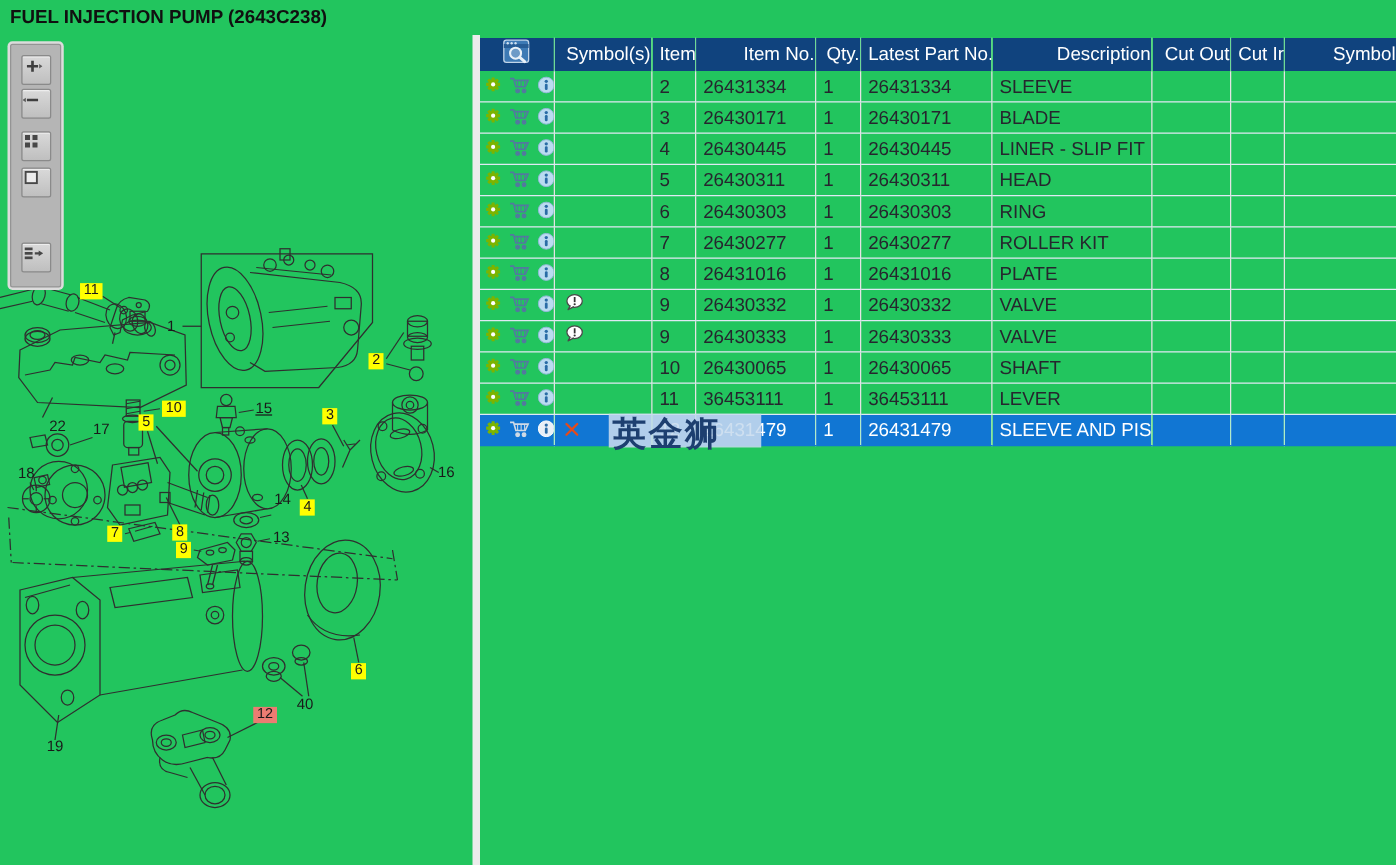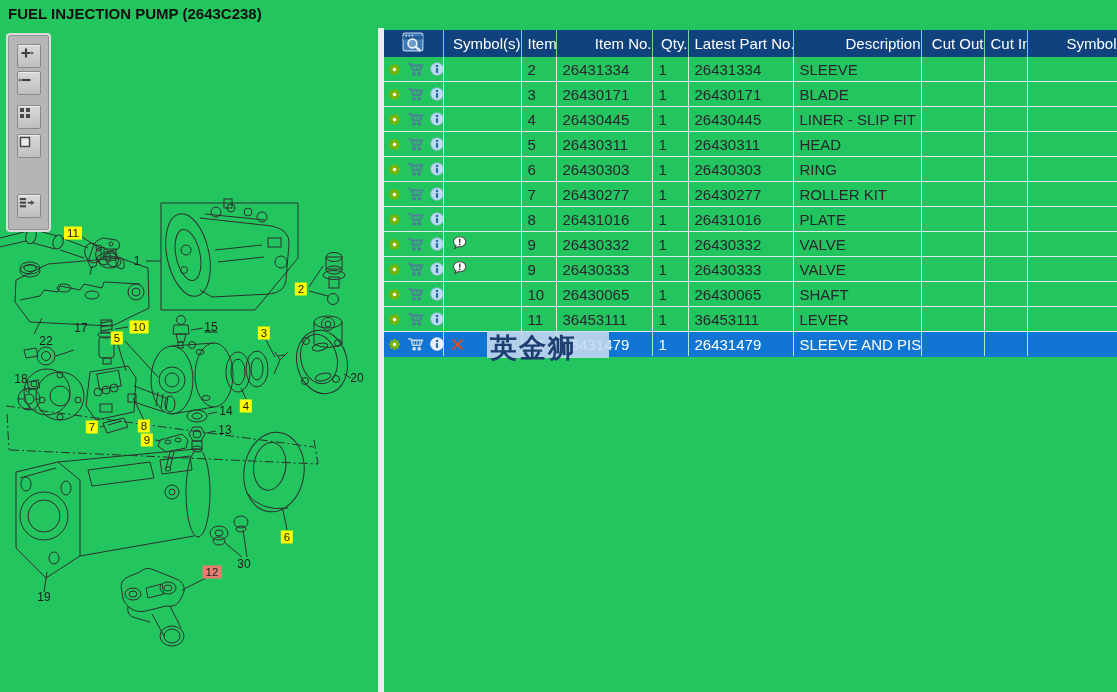--- a/index.html
+++ b/index.html
@@ -305,27 +305,27 @@
         <div class="callout yellow" style="left: 246px; top: 406px;">4</div>
         <div class="callout yellow" style="left: 117px; top: 338px;">5</div>
         <div class="callout yellow" style="left: 287px; top: 537px;">6</div>
         <div class="callout yellow" style="left: 92px; top: 427px;">7</div>
         <div class="callout yellow" style="left: 144px; top: 426px;">8</div>
         <div class="callout yellow" style="left: 147px; top: 440px;">9</div>
         <div class="callout yellow" style="left: 139px; top: 327px;">10</div>
         <div class="callout yellow" style="left: 73px; top: 233px;">11</div>
         <div class="callout red" style="left: 212px; top: 572px;">12</div>
         <div class="callout plain" style="left: 225px; top: 430px;">13</div>
-        <div class="callout plain" style="left: 226px; top: 411px;">14</div>
+        <div class="callout plain" style="left: 226px; top: 400px;">14</div>
         <div class="callout plain" style="left: 211px; top: 327px; text-decoration: underline;">15</div>
-        <div class="callout plain" style="left: 357px; top: 378px;">20</div>
-        <div class="callout plain" style="left: 81px; top: 328px;">17</div>
+        <div class="callout plain" style="left: 357px; top: 378px;">16</div>
+        <div class="callout plain" style="left: 81px; top: 344px;">17</div>
         <div class="callout plain" style="left: 21px; top: 379px;">18</div>
         <div class="callout plain" style="left: 44px; top: 597px;">19</div>
-        <div class="callout plain" style="left: 244px; top: 564px;">30</div>
+        <div class="callout plain" style="left: 244px; top: 564px;">40</div>
         <div class="callout plain" style="left: 46px; top: 341px;">22</div>
       </div>
 
     <div class="toolbar" id="toolbar">
         <div class="tb-btn" style="top: 8px;">
           <span>
     <svg width="16" height="16" viewBox="0 0 18 18">
               <path d="M4 9 H14 M9 4 V14" stroke="#3f3f3f" stroke-width="2.4" fill="none"></path>
               <polygon points="15,7 18,9 15,11" fill="#5a5a5a"></polygon>
             </svg>

